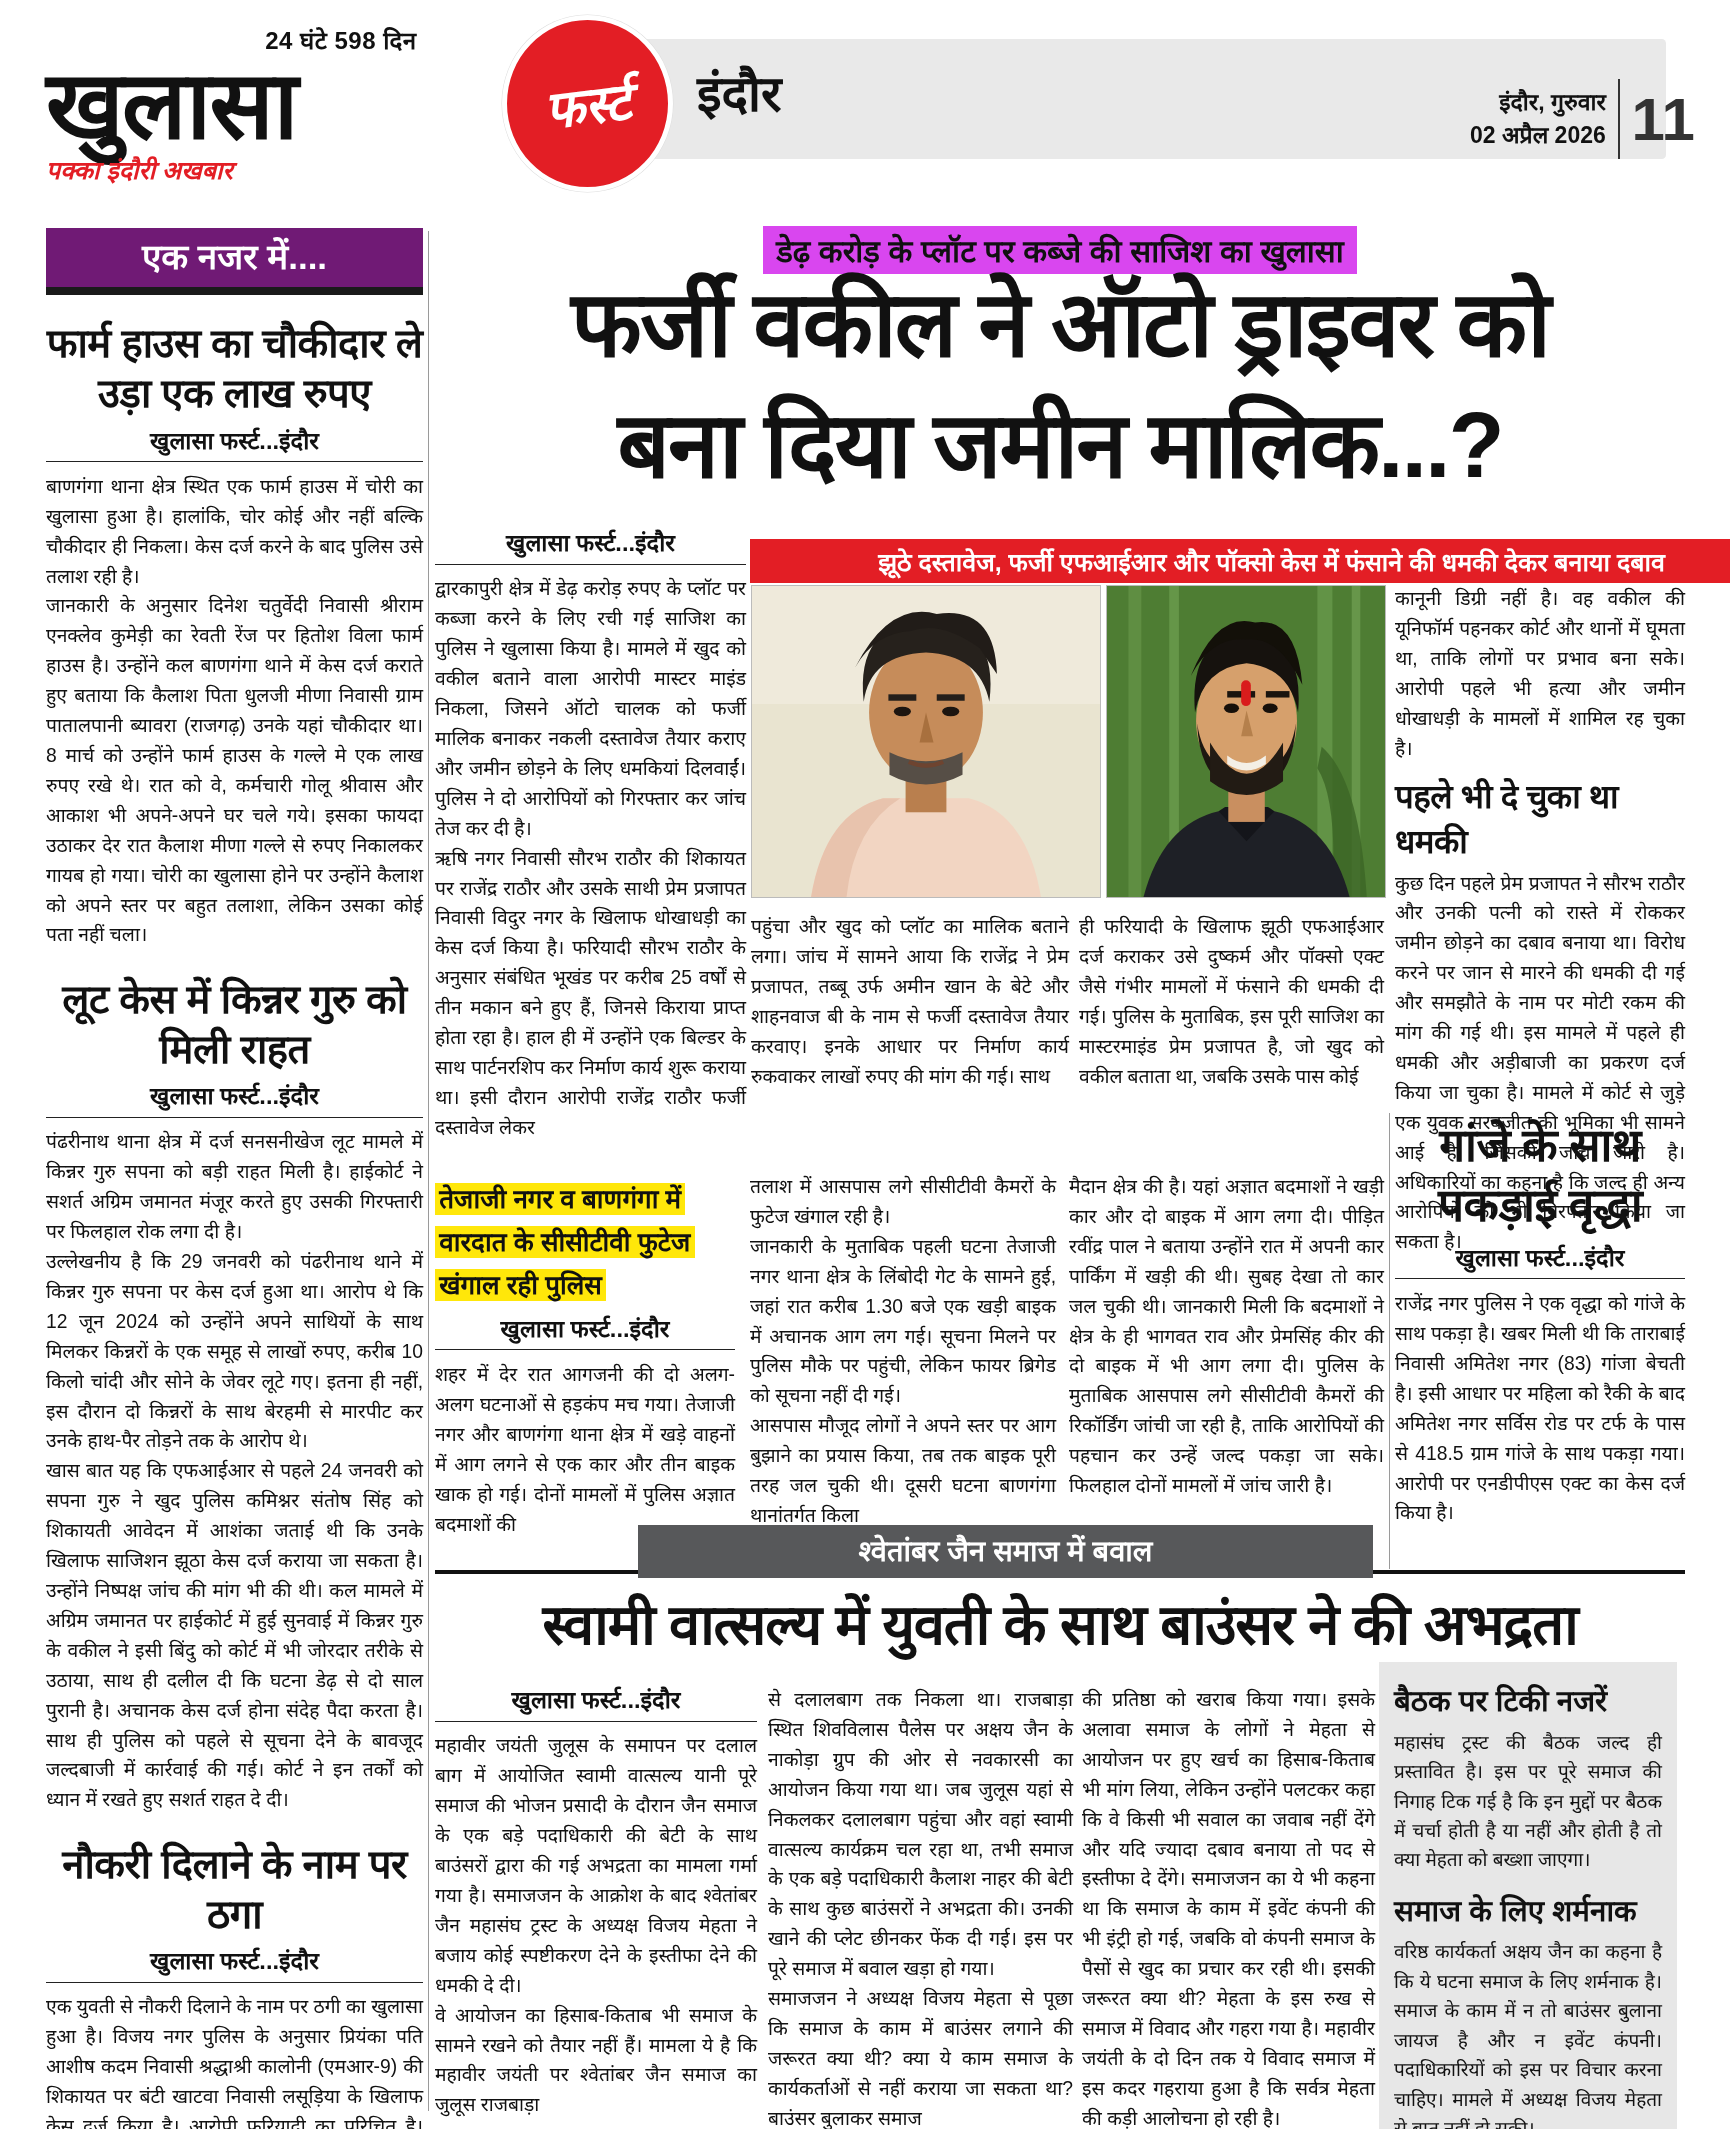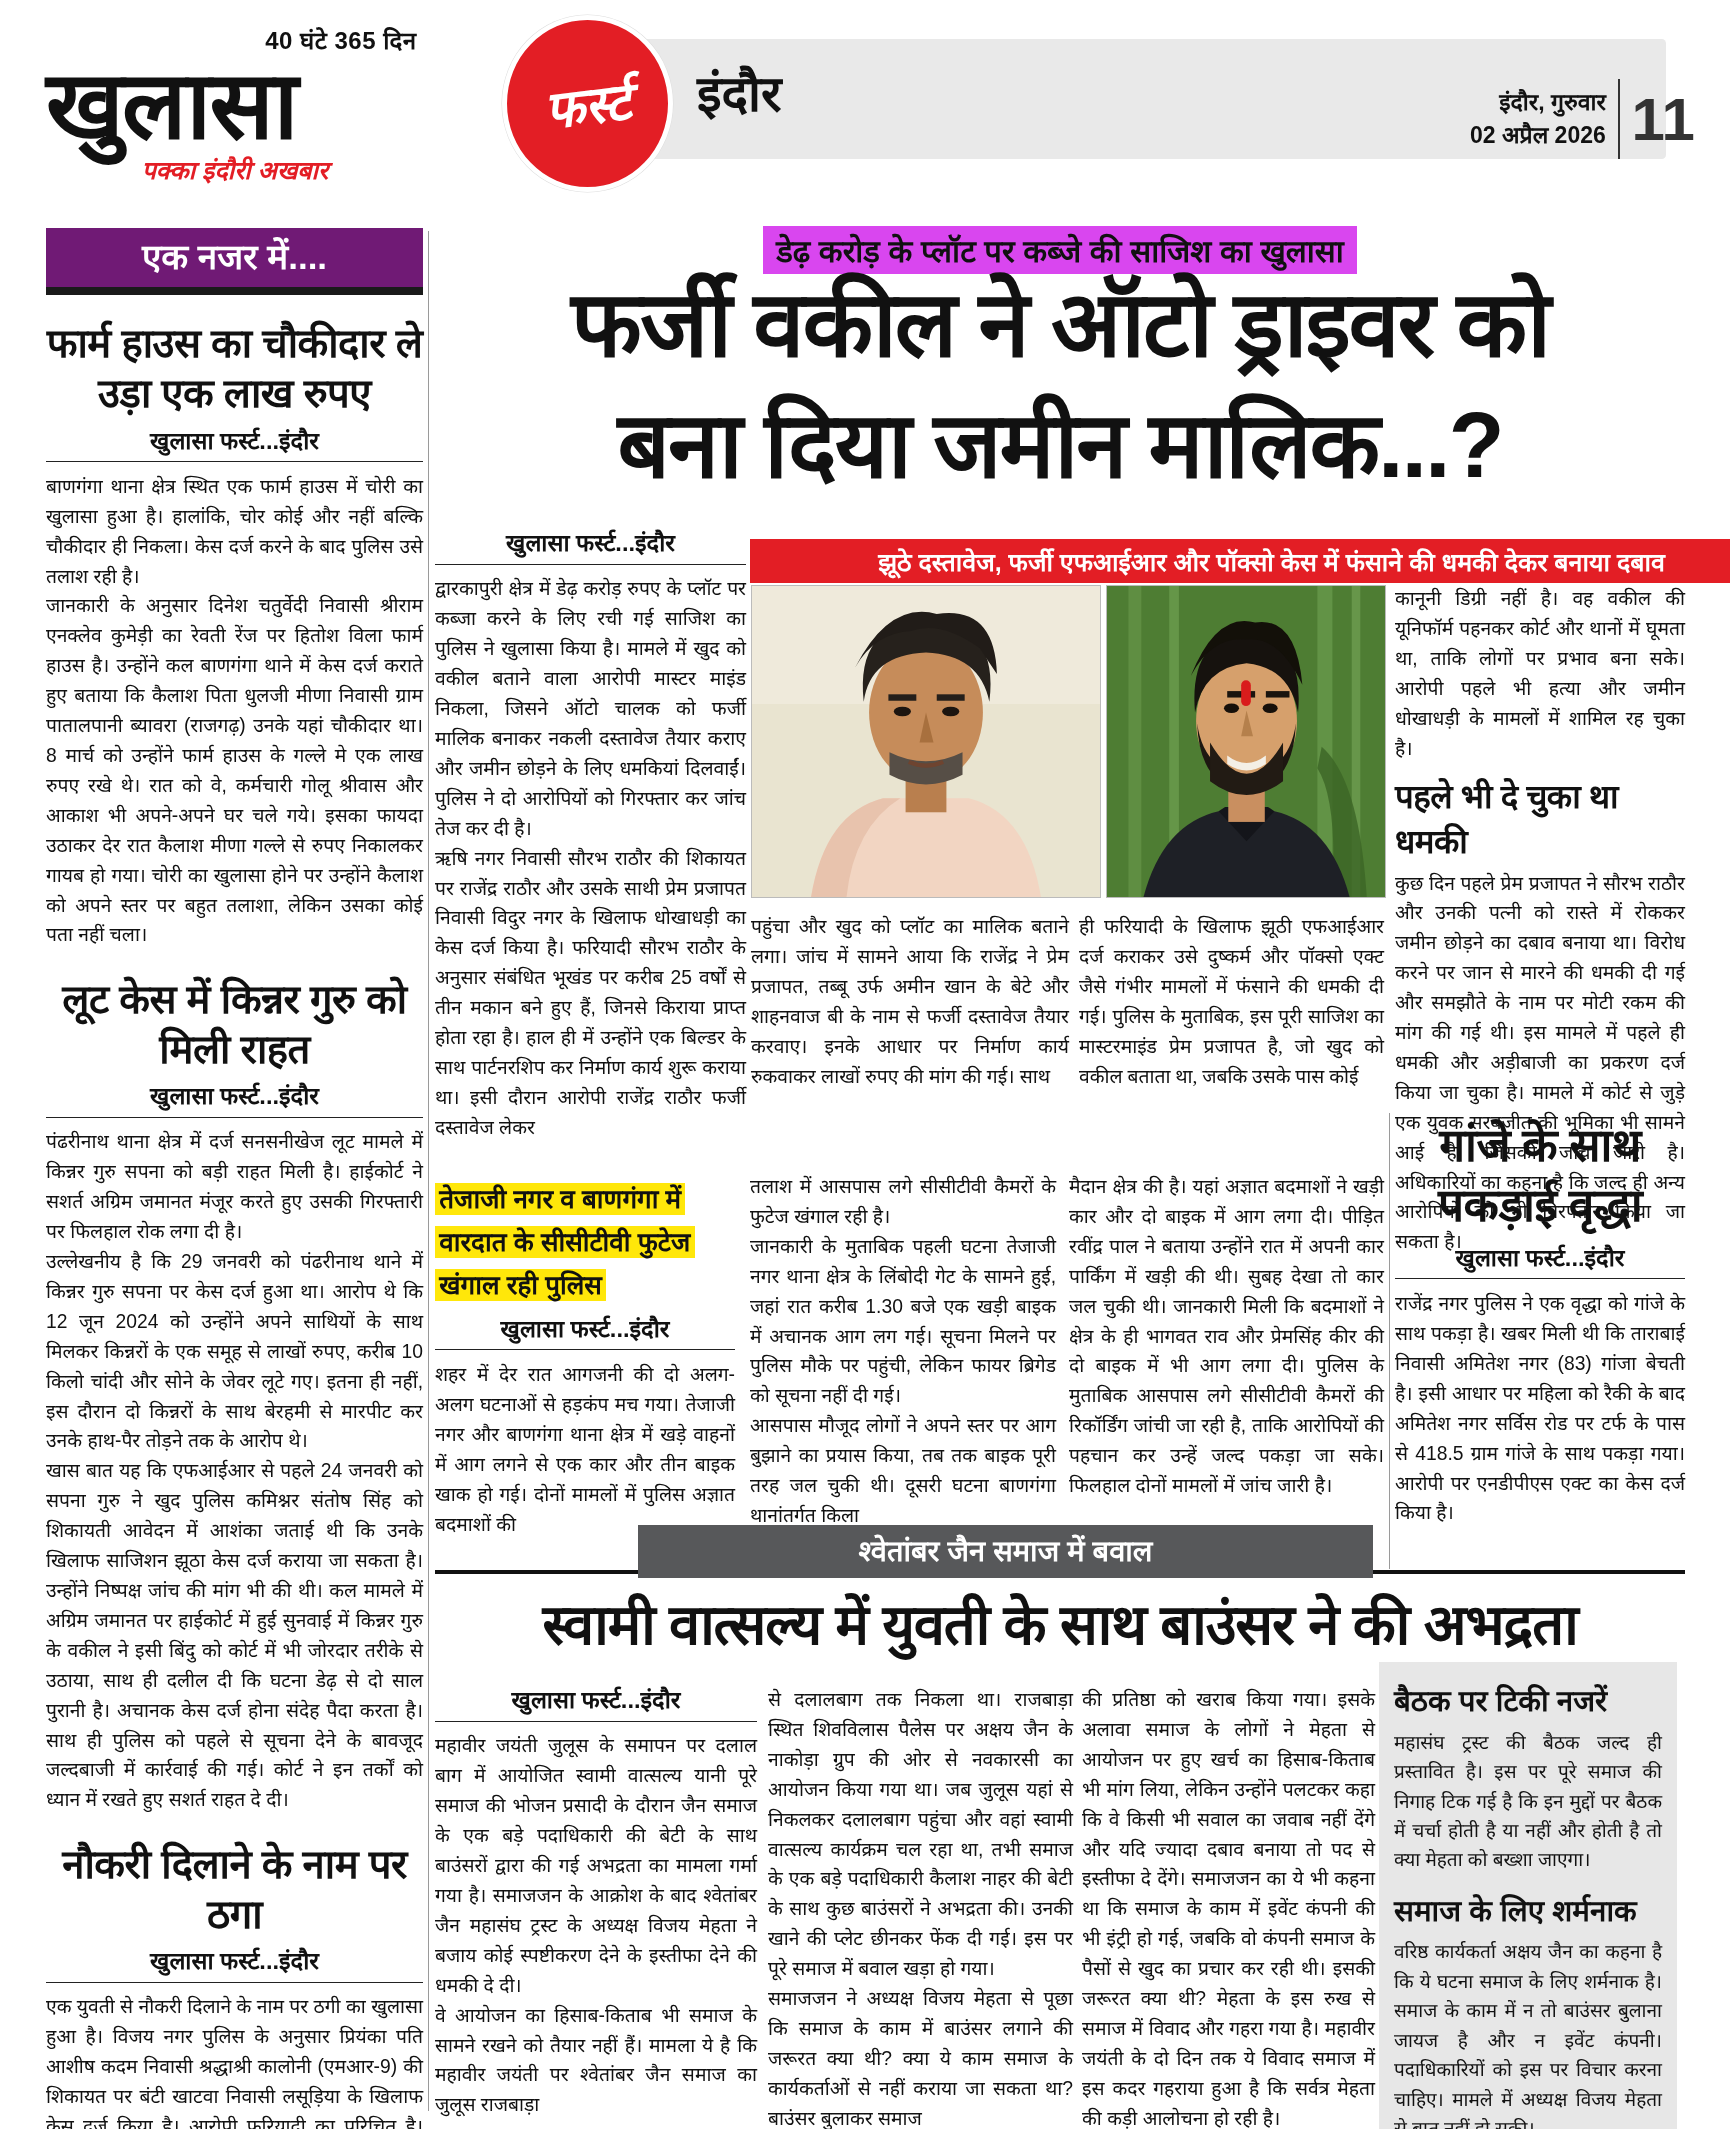--- a/index.html
+++ b/index.html
@@ -3,21 +3,21 @@
 <meta charset="utf-8">
 <style>
   html,body{margin:0;padding:0;background:#ffffff;}
   .page{position:relative;width:1730px;height:2129px;background:#fff;overflow:hidden;
         font-family:"Liberation Sans",sans-serif;color:#111;}
   
   .gray-band{position:absolute;left:542px;top:39px;width:1124px;height:120px;background:#e9e9e9;border-radius:0 4.3px 4.3px 0;}
   .mast-left{position:absolute;left:46px;top:22.5px;width:378px;}
   .tagline-top{font-size:24px;font-weight:900;text-align:right;padding-right:7.5px;letter-spacing:0.5px;}
   .logo-main{font-size:95px;font-weight:900;line-height:1.05;letter-spacing:-1.6px;text-align:left;}
-  .tagline-bottom{color:#e31e25;font-size:25px;font-weight:800;font-style:italic;text-align:center;margin-top:-3.2px;}
+  .tagline-bottom{color:#e31e25;font-size:25px;font-weight:800;font-style:italic;text-align:left;margin-top:-3.2px;}
   .logo-circle{position:absolute;left:502px;top:15px;width:161px;height:167px;background:#e31e25;border:5.4px solid #fff;
                border-radius:50%;display:flex;align-items:center;justify-content:center;z-index:3;box-shadow:0 0 0 0.5px #ddd;}
   .logo-circle span{color:#fff;font-size:52px;font-weight:900;font-style:italic;transform:rotate(-7deg);}
   .edition-label{position:absolute;left:697px;top:58px;font-size:50px;font-weight:700;z-index:2;}
   .date-block{position:absolute;left:1470px;top:79px;display:flex;align-items:center;gap:11.8px;z-index:2;}
   .date-lines{text-align:right;font-weight:800;font-size:23px;line-height:1.45;}
   .date-divider{width:2.1px;height:80px;background:#333;}
   .page-number{font-size:60px;font-weight:700;color:#333;}
   
   .body-text{font-size:19.3px;line-height:1.55;text-align:justify;white-space:pre-line;}
@@ -71,21 +71,21 @@
   .jain-box .body-text{font-size:19px;}
 </style>
 </head>
 <body>
 
 <div class="page">
 
   <div class="gray-band"></div>
 
   <div class="mast-left">
-    <div class="tagline-top">40 घंटे 365 दिन</div>
+    <div class="tagline-top">24 घंटे 598 दिन</div>
     <div class="logo-main">खुलासा</div>
     <div class="tagline-bottom">पक्का इंदौरी अखबार</div>
   </div>
 
   <div class="logo-circle">
     <span>फर्स्ट</span>
   </div>
 
   <div class="edition-label">इंदौर</div>
 

